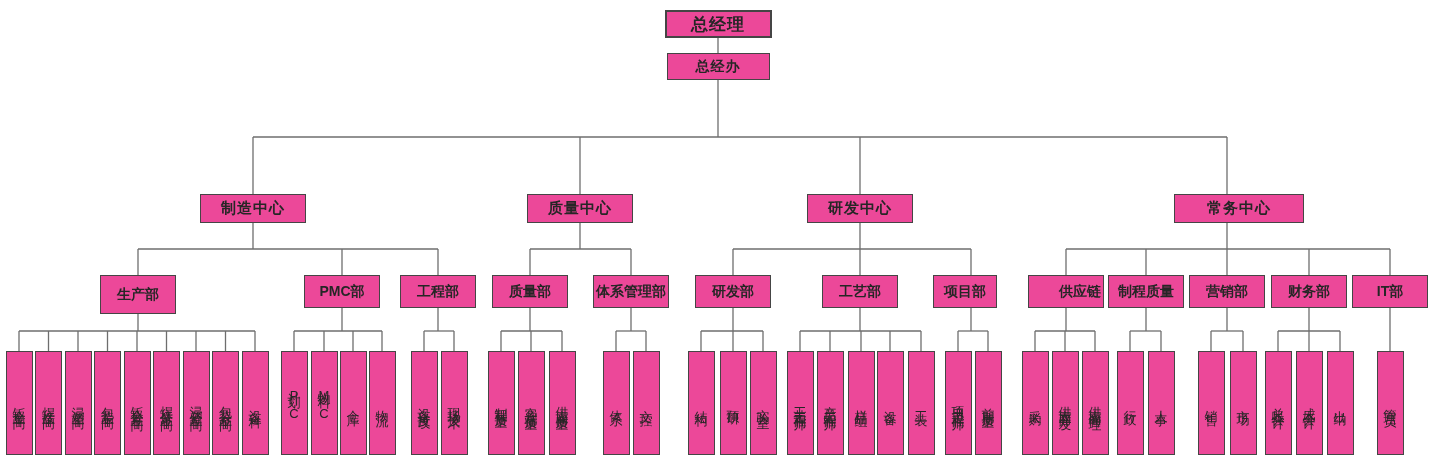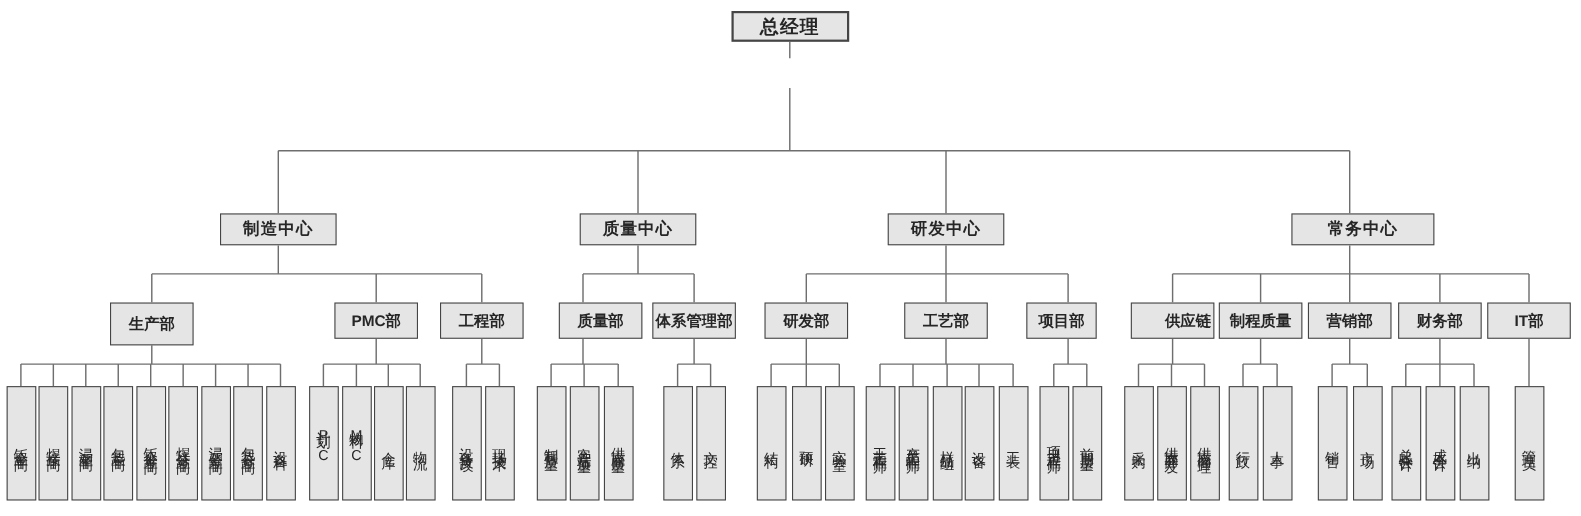--- a/index.html
+++ b/index.html
@@ -7,21 +7,21 @@
     position:relative;
     width:1437px;height:469px;
     background:var(--bg,#fff);
     font-family:"Liberation Sans","DejaVu Sans",sans-serif;
     overflow:hidden;
   }
   #connector-svg{position:absolute;left:0;top:0;pointer-events:none;}
   .node{
     position:absolute;
     box-sizing:border-box;
-    background:#e5e5e5;
+    background:#ec4899;
     border:1.5px solid var(--border,#454545);
     display:flex;align-items:center;justify-content:center;
     color:var(--text,#262626);
   }
   .lv-root{border-width:2px;}
   .lv-root .lbl{font-size:17px;font-weight:700;letter-spacing:1px;}
   .lv-office .lbl{font-size:14px;font-weight:700;letter-spacing:1px;}
   .lv-center .lbl{font-size:15px;font-weight:700;letter-spacing:1px;}
   .lv-dept .lbl{font-size:14px;font-weight:700;white-space:nowrap;}
   .lv-leaf .lbl{
@@ -129,20 +129,23 @@
       <line x1="1309" y1="331" x2="1309" y2="351" stroke="#6e6e6e" stroke-width="1.3"></line>
       <line x1="1340" y1="331" x2="1340" y2="351" stroke="#6e6e6e" stroke-width="1.3"></line>
       <line x1="1390" y1="249" x2="1390" y2="275" stroke="#6e6e6e" stroke-width="1.3"></line>
       <line x1="1390" y1="308" x2="1390" y2="331" stroke="#6e6e6e" stroke-width="1.3"></line>
       <line x1="1390" y1="331" x2="1390" y2="331" stroke="#6e6e6e" stroke-width="1.3"></line>
       <line x1="1390" y1="331" x2="1390" y2="351" stroke="#6e6e6e" stroke-width="1.3"></line>
     </svg>
 <div class="node lv-root" style="left: 664.5px; top: 10px; width: 107px; height: 28px;">
       <span class="lbl">总经理</span>
     </div>
+    <div class="node lv-office" style="left: 666.5px; top: 53px; width: 103px; height: 27px;">
+      <span class="lbl">总经办</span>
+    </div>
     <div class="node lv-center" style="left: 200px; top: 194px; width: 106px; height: 29px;">
       <span class="lbl">制造中心</span>
     </div>
     <div class="node lv-dept" style="left: 100px; top: 275px; width: 76px; height: 39px;">
       <span class="lbl">生产部</span>
     </div>
     <div class="node lv-leaf" style="left: 5.5px; top: 351px; width: 27px; height: 104px;">
       <span class="lbl">钣金车间</span>
     </div>
     <div class="node lv-leaf" style="left: 35px; top: 351px; width: 27px; height: 104px;">
@@ -189,21 +192,21 @@
     </div>
     <div class="node lv-leaf" style="left: 410.5px; top: 351px; width: 27px; height: 104px;">
       <span class="lbl">设备技改</span>
     </div>
     <div class="node lv-leaf" style="left: 440.5px; top: 351px; width: 27px; height: 104px;">
       <span class="lbl">现场技术</span>
     </div>
     <div class="node lv-center" style="left: 527px; top: 194px; width: 106px; height: 29px;">
       <span class="lbl">质量中心</span>
     </div>
-    <div class="node lv-dept" style="left: 508px; top: 275px; width: 76px; height: 33px; justify-content: center;">
+    <div class="node lv-dept" style="left: 492px; top: 275px; width: 76px; height: 33px; justify-content: center;">
       <span class="lbl">质量部</span>
     </div>
     <div class="node lv-leaf" style="left: 487.5px; top: 351px; width: 27px; height: 104px;">
       <span class="lbl">制程质量</span>
     </div>
     <div class="node lv-leaf" style="left: 517.5px; top: 351px; width: 27px; height: 104px;">
       <span class="lbl">客户端质量</span>
     </div>
     <div class="node lv-leaf" style="left: 548.5px; top: 351px; width: 27px; height: 104px;">
       <span class="lbl">供应商质量</span>

